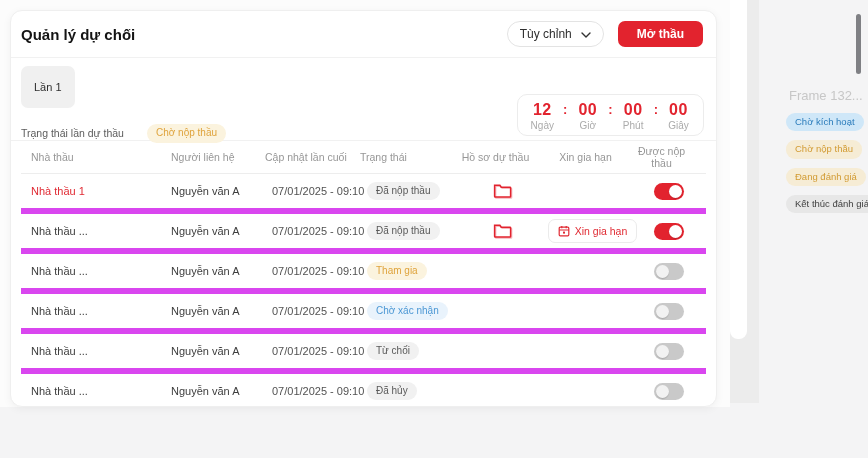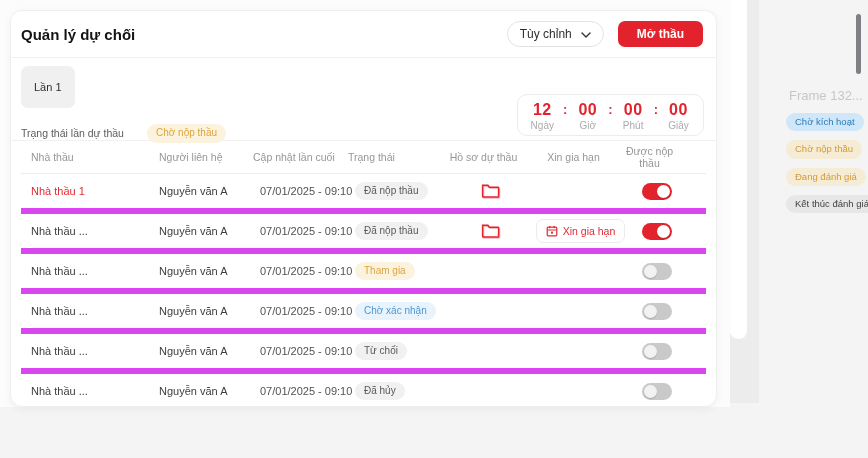--- a/index.html
+++ b/index.html
@@ -69,21 +69,21 @@
   
   .thead{
     display:flex;align-items:center;height:33px;margin:0 10px;padding-left:10px;
     border-bottom:1px solid #EDEDED;
   }
   .th{font-size:10.5px;color:#979797;}
   .tr{
     display:flex;align-items:center;height:40px;margin:0 10px;padding-left:10px;
     border-bottom:6px solid #d946ef;
   }
-  .c0{width:128px;}.c1{width:94px;}.c2{width:95px;}.c3{width:88px;}
+  .c0{width:140px;}.c1{width:94px;}.c2{width:95px;}.c3{width:88px;}
   .c4{width:95px;}.c5{width:85px;}.c6{width:67px;}
   .th.c4,.th.c5,.th.c6{text-align:center;}
   .td{font-size:11px;color:#3D3D3D;}
   .td.c2{color:#525252;margin-left:7px;}
   .td.c4,.td.c5,.td.c6{display:flex;justify-content:center;align-items:center;}
   .name{font-size:11px;color:#3D3D3D;}
   .name.red{color:var(--red-text);}
 
   .folder{display:inline-flex;color:var(--accent-red);cursor:pointer;
     filter:drop-shadow(1.5px 1.5px 0 #F5B6BC);}

